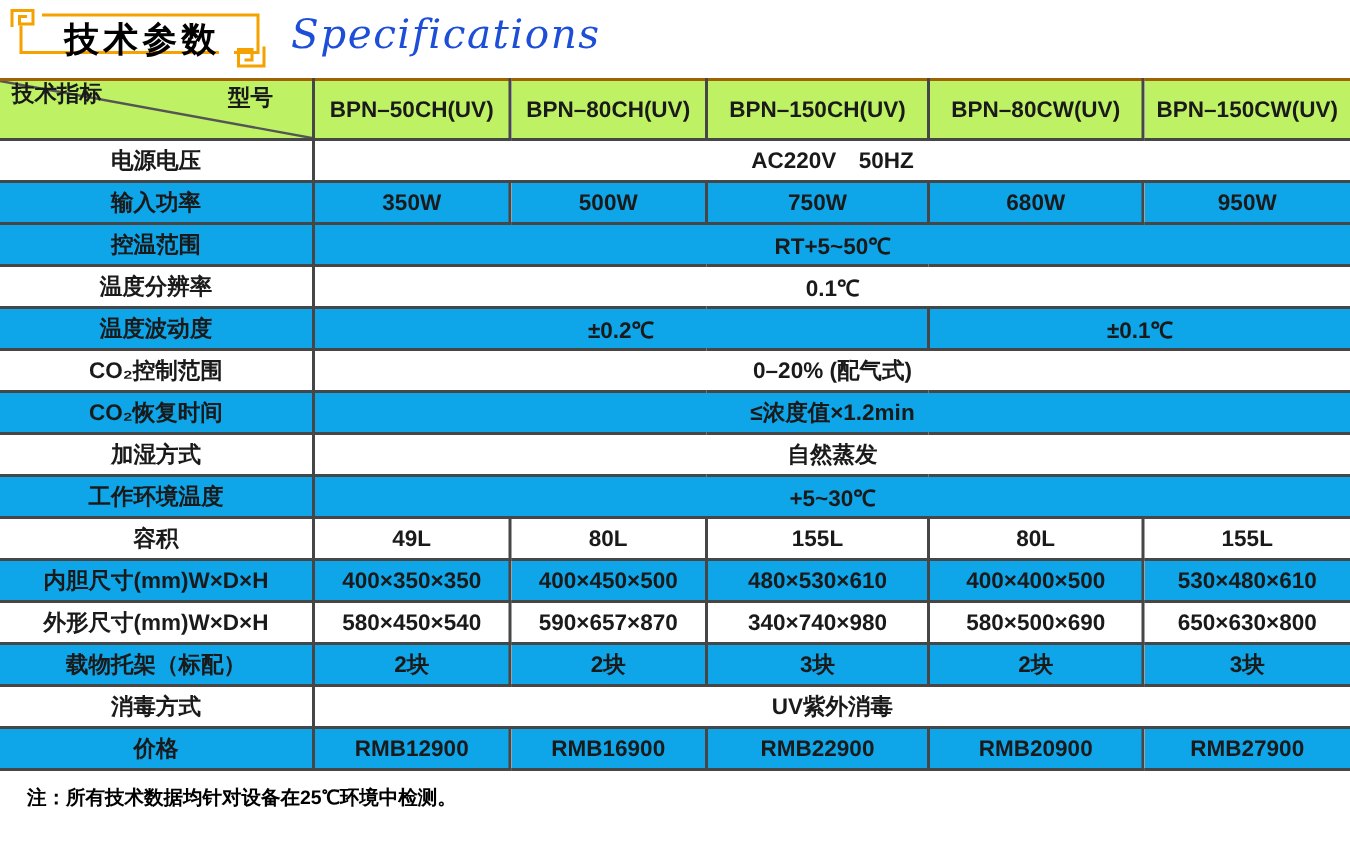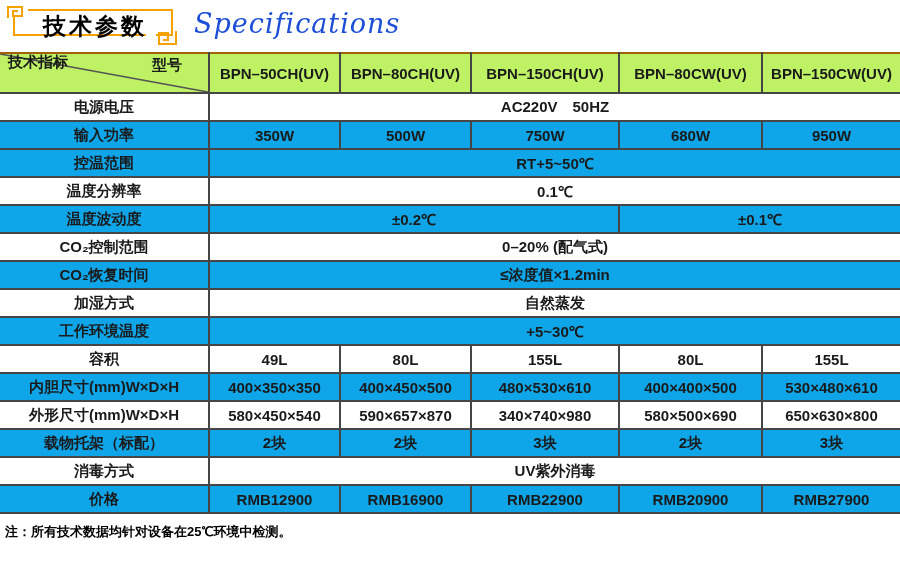--- a/index.html
+++ b/index.html
@@ -44,21 +44,21 @@
   .spec tr.shaded td { background:#0ea5e9; font-weight:bold; }
 
   
   .corner { position:relative; padding:0; }
   .corner svg.diag { position:absolute; left:0; top:0; width:100%; height:100%; }
   .corner .model-lbl    { position:absolute; top:2px;  right:26px; font-size:15px; font-weight:bold; }
   .corner .indicator-lbl{ position:absolute; bottom:20px; left:8px; font-size:15px; font-weight:bold; }
 
   
   .footnote {
-    margin:9px 0 0 5px; font-size:13px; font-weight:600; color:#000;
+    margin:9px 0 0 18px; font-size:13px; font-weight:600; color:#000;
   }
 </style>
 </head>
 <body>
 
 <div class="title-band">
   <div class="badge">
     <svg width="172" height="42" viewBox="0 0 172 42">
       <g fill="none" stroke="#F5A100" stroke-width="2">
 

